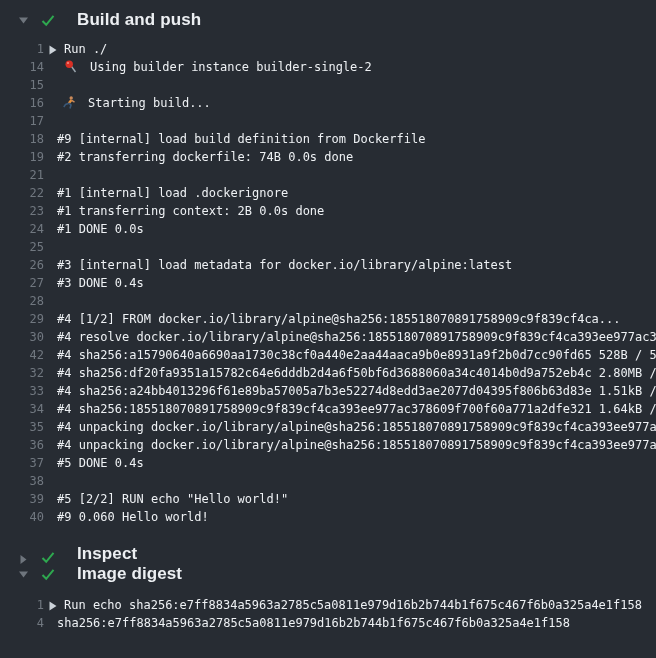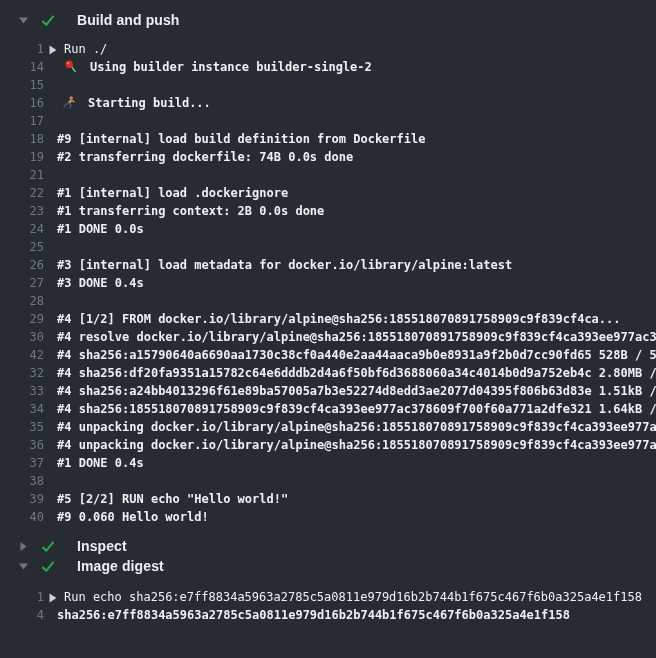--- a/index.html
+++ b/index.html
@@ -24,45 +24,45 @@
     display: flex; align-items: center; justify-content: center;
   }
   .sec-header .check {
     width: 14px; margin-left: 13px;
     display: flex; align-items: center; justify-content: center;
   }
   .sec-header .sec-title {
     margin-left: 22px;
     font-family: "Liberation Sans", sans-serif;
     font-weight: bold;
-    font-size: 14px;
+    font-size: 17px;
     color: #eceff2;
     letter-spacing: 0.1px;
   }
-  #inspect-header { margin-top: 0; }
+  #inspect-header { margin-top: 8px; align-items: flex-end; }
   #image-digest-header { }
 
   
   .log-lines { padding: 10px 0; }
   #image-digest-lines { padding-top: 12px; padding-bottom: 4px; }
   .log-line {
     display: flex;
     height: 18px; line-height: 18px;
     white-space: pre;
     overflow: hidden;
   }
   .ln {
     flex: 0 0 44px;
     text-align: right;
     padding-right: 13px;
     color: #717880;
     cursor: pointer;
     user-select: none;
   }
-  .lt { color: #eef1f4; font-weight: bold; }
+  .lt { color: #eef1f4; }
   .lt.command { color: #5b92d2; font-weight: bold; margin-top: 48px; }
   .lt.bold { font-weight: normal; }
   .pfx { display: inline-block; vertical-align: -2px; }
   .pfx.play    { margin-left: -8px; margin-right: 7px; }
   .pfx.pushpin { margin-left: 8px;  margin-right: 13px; }
   .pfx.runner  { margin-left: 6px;  margin-right: 12px; }
 </style>
 </head>
 <body>
 
@@ -110,21 +110,21 @@
       <div class="log-line"><span class="ln">27</span><span class="lt">#3 DONE 0.4s</span></div>
       <div class="log-line"><span class="ln">28</span><span class="lt"></span></div>
       <div class="log-line"><span class="ln">29</span><span class="lt">#4 [1/2] FROM docker.io/library/alpine@sha256:185518070891758909c9f839cf4ca...</span></div>
       <div class="log-line"><span class="ln">30</span><span class="lt">#4 resolve docker.io/library/alpine@sha256:185518070891758909c9f839cf4ca393ee977ac3</span></div>
       <div class="log-line"><span class="ln">42</span><span class="lt">#4 sha256:a15790640a6690aa1730c38cf0a440e2aa44aaca9b0e8931a9f2b0d7cc90fd65 528B / 5</span></div>
       <div class="log-line"><span class="ln">32</span><span class="lt">#4 sha256:df20fa9351a15782c64e6dddb2d4a6f50bf6d3688060a34c4014b0d9a752eb4c 2.80MB /</span></div>
       <div class="log-line"><span class="ln">33</span><span class="lt">#4 sha256:a24bb4013296f61e89ba57005a7b3e52274d8edd3ae2077d04395f806b63d83e 1.51kB /</span></div>
       <div class="log-line"><span class="ln">34</span><span class="lt">#4 sha256:185518070891758909c9f839cf4ca393ee977ac378609f700f60a771a2dfe321 1.64kB /</span></div>
       <div class="log-line"><span class="ln">35</span><span class="lt">#4 unpacking docker.io/library/alpine@sha256:185518070891758909c9f839cf4ca393ee977a</span></div>
       <div class="log-line"><span class="ln">36</span><span class="lt">#4 unpacking docker.io/library/alpine@sha256:185518070891758909c9f839cf4ca393ee977a</span></div>
-      <div class="log-line"><span class="ln">37</span><span class="lt">#1 DONE 0.4s</span></div>
+      <div class="log-line"><span class="ln">37</span><span class="lt">#5 DONE 0.4s</span></div>
       <div class="log-line"><span class="ln">38</span><span class="lt"></span></div>
       <div class="log-line"><span class="ln">39</span><span class="lt">#5 [2/2] RUN echo "Hello world!"</span></div>
       <div class="log-line"><span class="ln">40</span><span class="lt">#9 0.060 Hello world!</span></div>
     </div>
 
   <div class="sec-header" id="inspect-header">
     <span class="disclosure">
       <svg width="7" height="9" viewBox="0 0 7 9">
           <polygon points="0.5,0 6.5,4.5 0.5,9" fill="#6e757d"></polygon>
         </svg>

